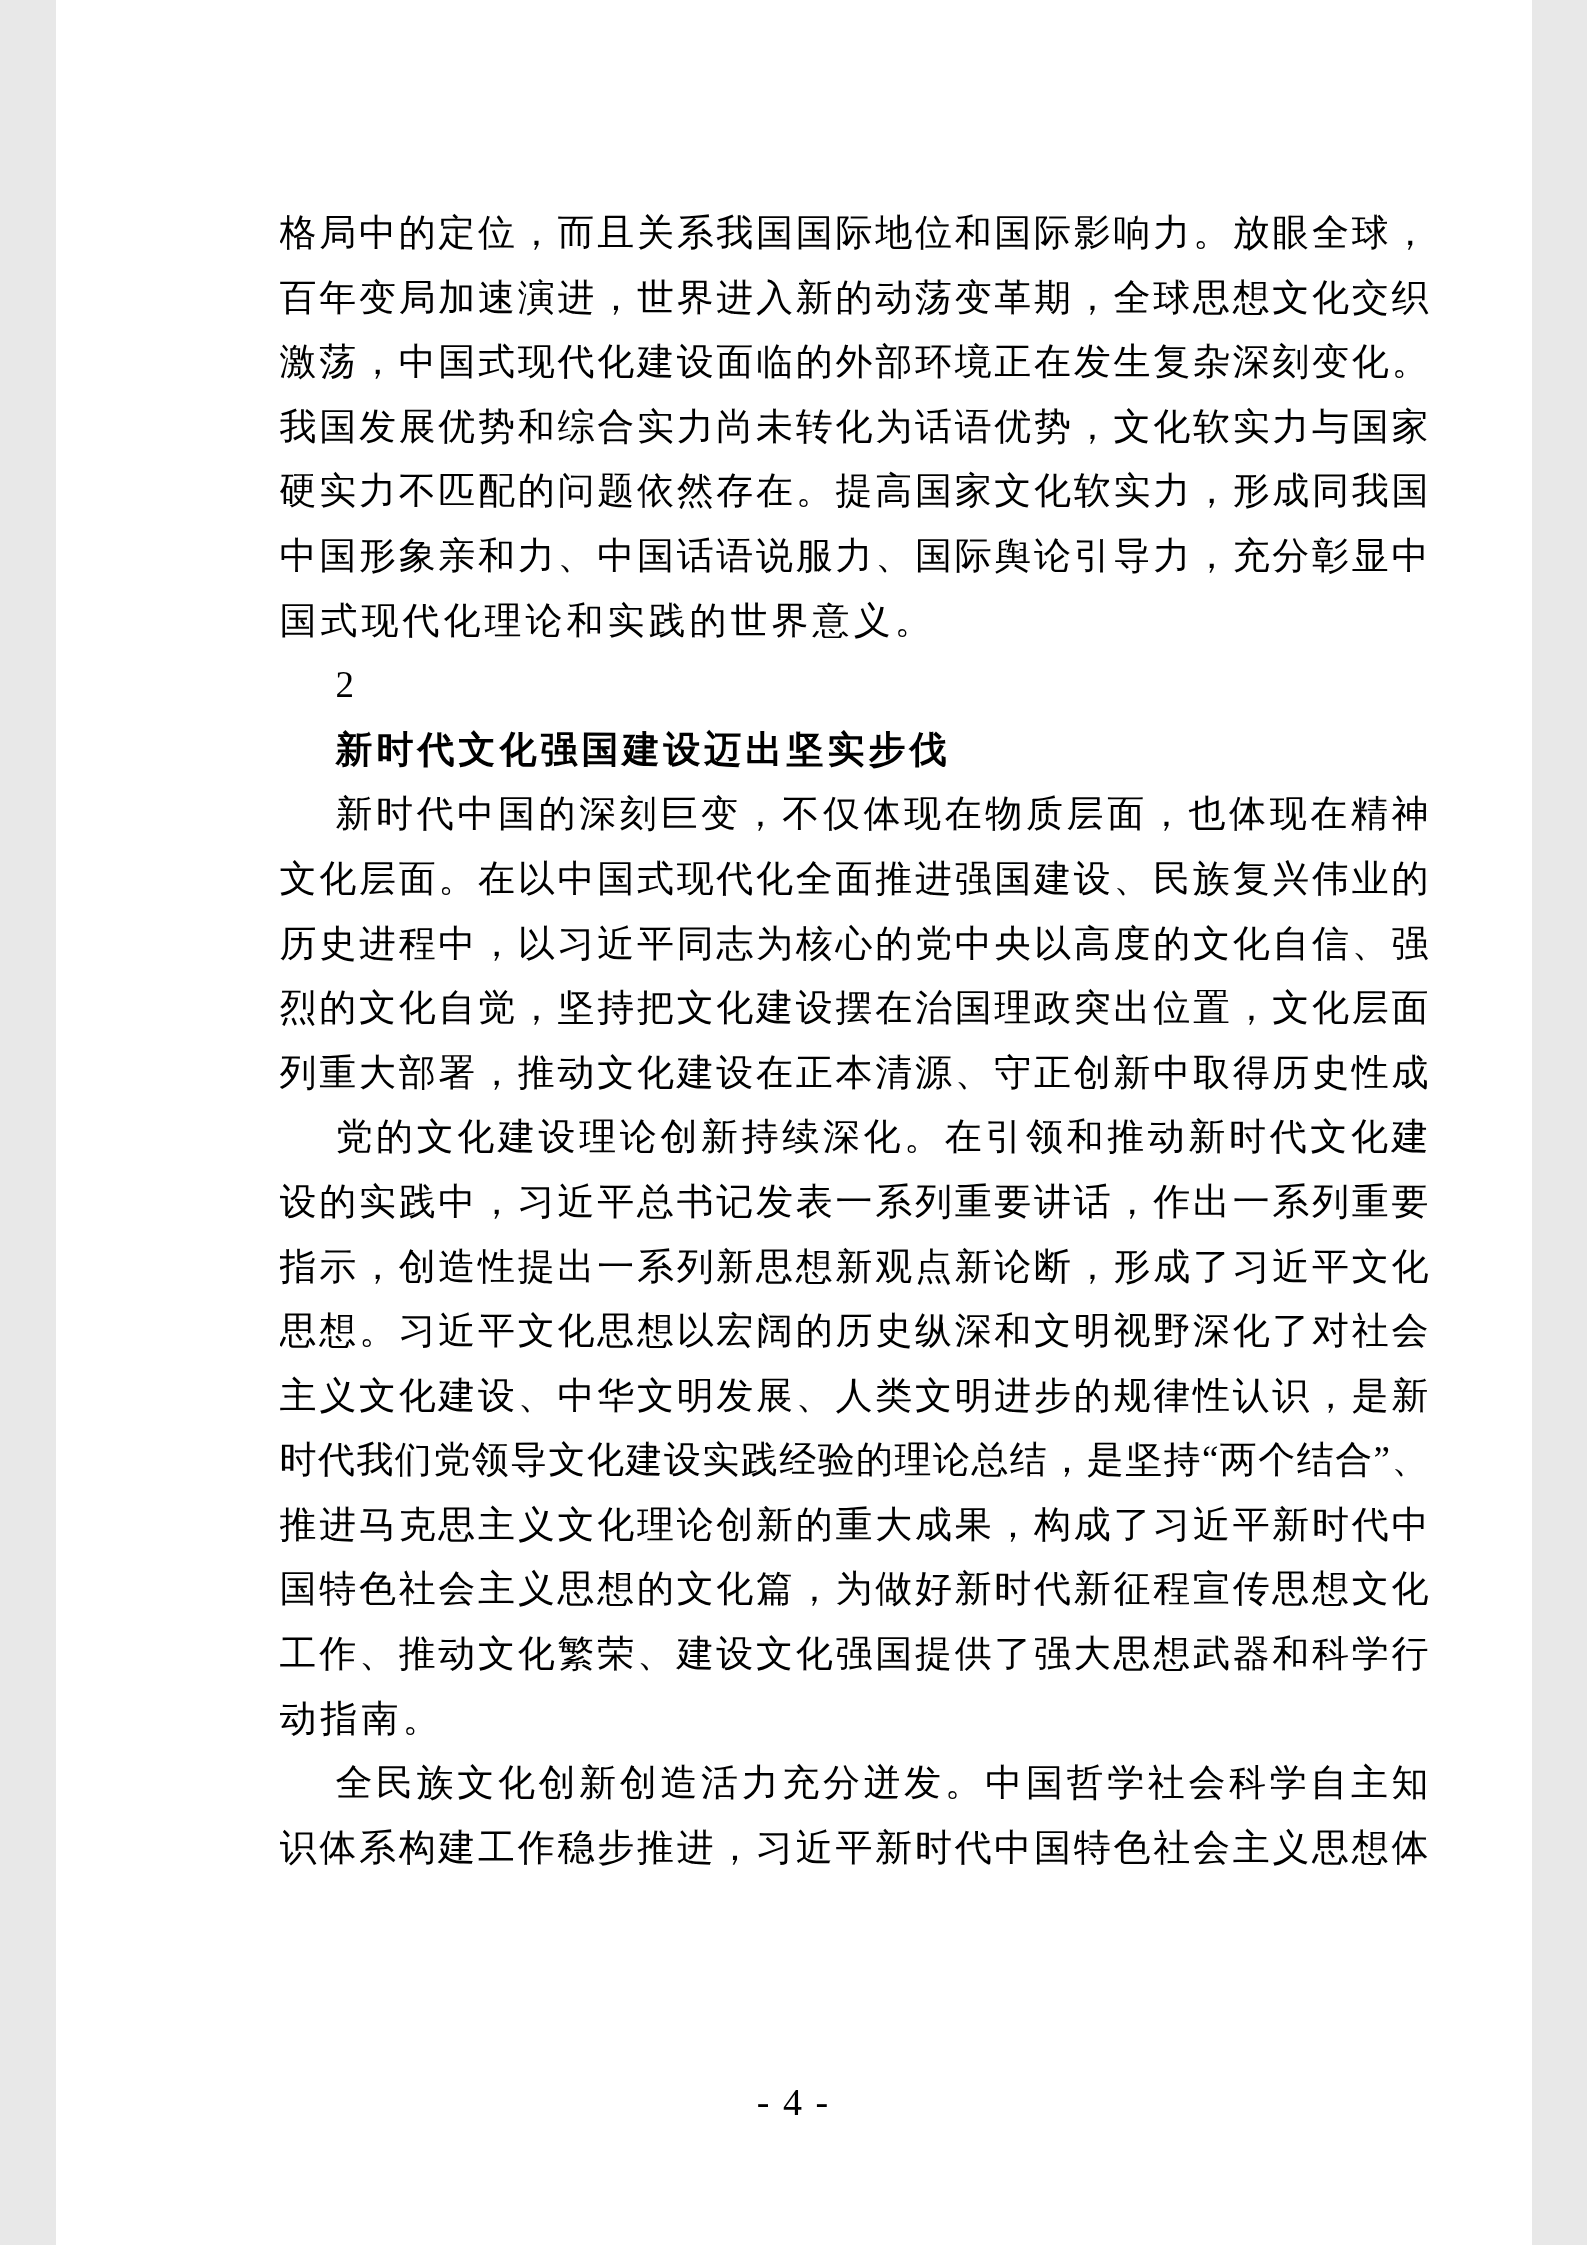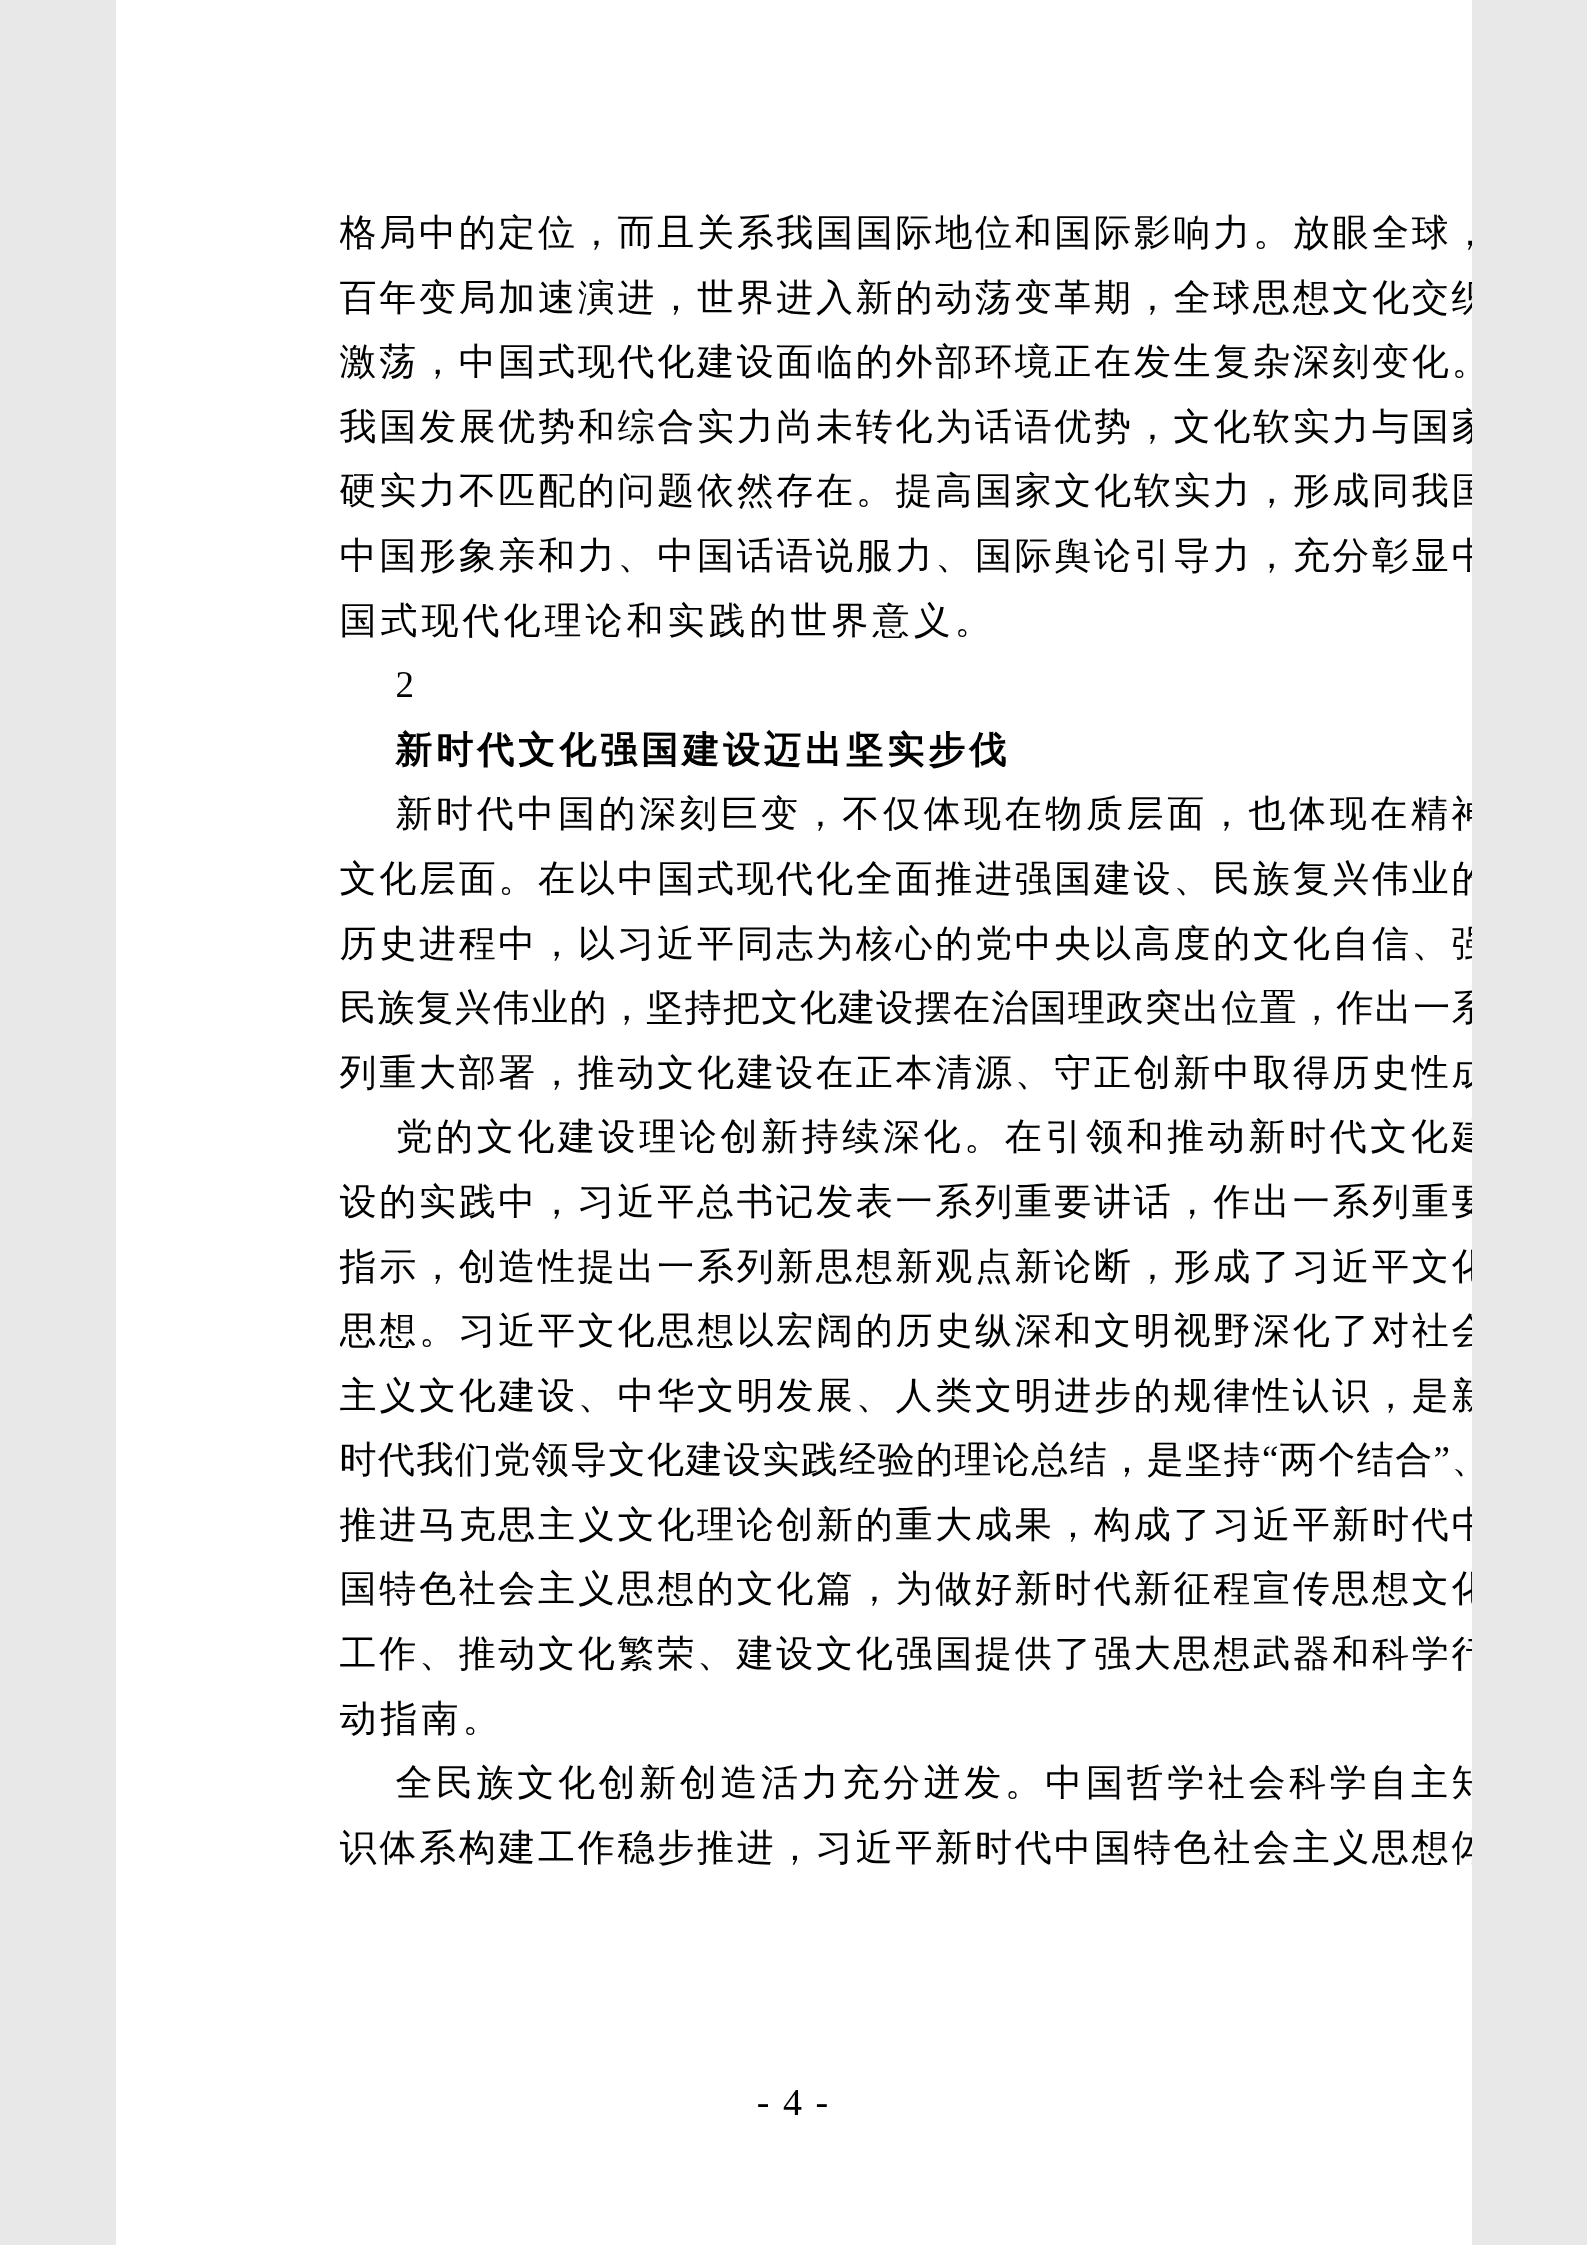--- a/index.html
+++ b/index.html
@@ -2,21 +2,21 @@
 <html lang="zh"><head>
 <meta charset="utf-8">
 <style>
   html,body{
     margin:0;
     padding:0;
     background:#e8e8e8;
   }
   .page{
     position:relative;
-    width:1356px;
+    width:1476px;
     height:2245px;
     margin:0 auto;
     background:#ffffff;
     font-family:"Liberation Serif","DejaVu Serif",serif;
     color:#000000;
     overflow:hidden;
   }
   .text-body{
     position:absolute;
     left:224px;
@@ -85,21 +85,21 @@
       <div class="line end">国式现代化理论和实践的世界意义。</div>
     </div>
 
     <div class="line section-number">2</div>
     <div class="line section-heading">新时代文化强国建设迈出坚实步伐</div>
 
     <div>
       <div class="line fill indent">新时代中国的深刻巨变，不仅体现在物质层面，也体现在精神</div>
       <div class="line fill">文化层面。在以中国式现代化全面推进强国建设、民族复兴伟业的</div>
       <div class="line fill">历史进程中，以习近平同志为核心的党中央以高度的文化自信、强</div>
-      <div class="line fill">民族复兴伟业的，坚持把文化建设摆在治国理政突出位置，作出一系</div>
+      <div class="line fill">烈的文化自觉，坚持把文化建设摆在治国理政突出位置，文化层面</div>
       <div class="line fill">列重大部署，推动文化建设在正本清源、守正创新中取得历史性成</div>
     </div>
 
     <div>
       <div class="line fill indent">党的文化建设理论创新持续深化。在引领和推动新时代文化建</div>
       <div class="line fill">设的实践中，习近平总书记发表一系列重要讲话，作出一系列重要</div>
       <div class="line fill">指示，创造性提出一系列新思想新观点新论断，形成了习近平文化</div>
       <div class="line fill">思想。习近平文化思想以宏阔的历史纵深和文明视野深化了对社会</div>
       <div class="line fill">主义文化建设、中华文明发展、人类文明进步的规律性认识，是新</div>
       <div class="line fill">时代我们党领导文化建设实践经验的理论总结，是坚持“两个结合”、</div>

